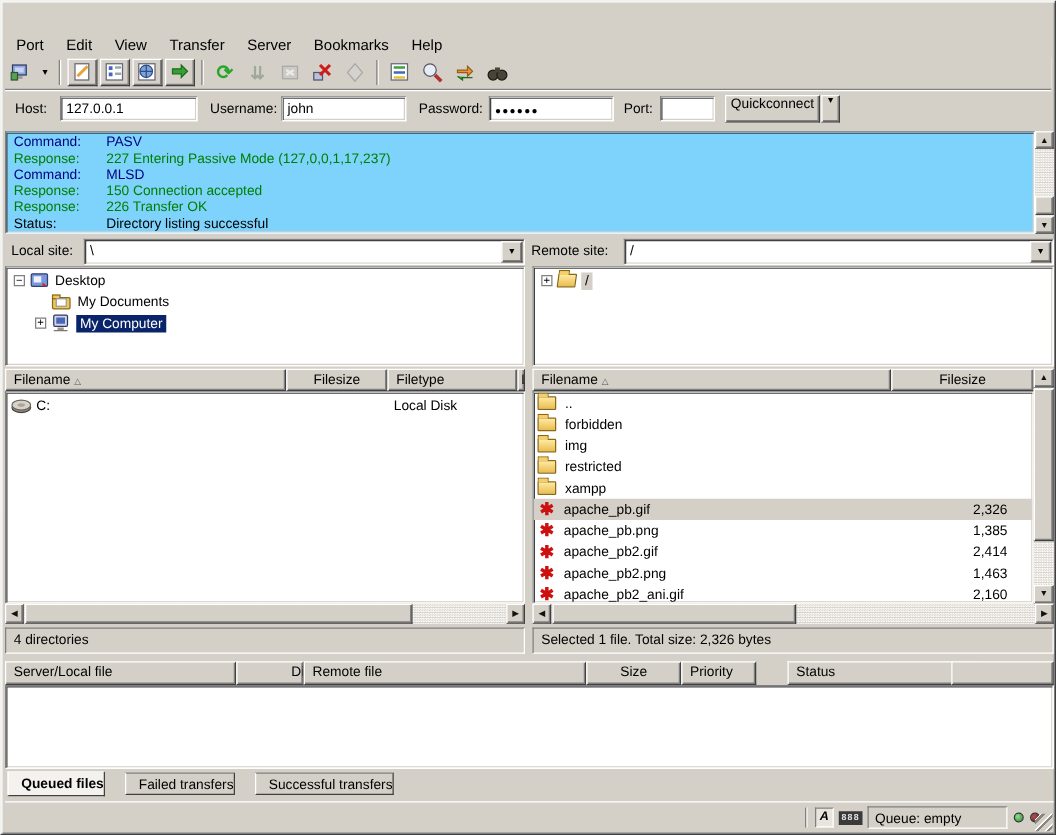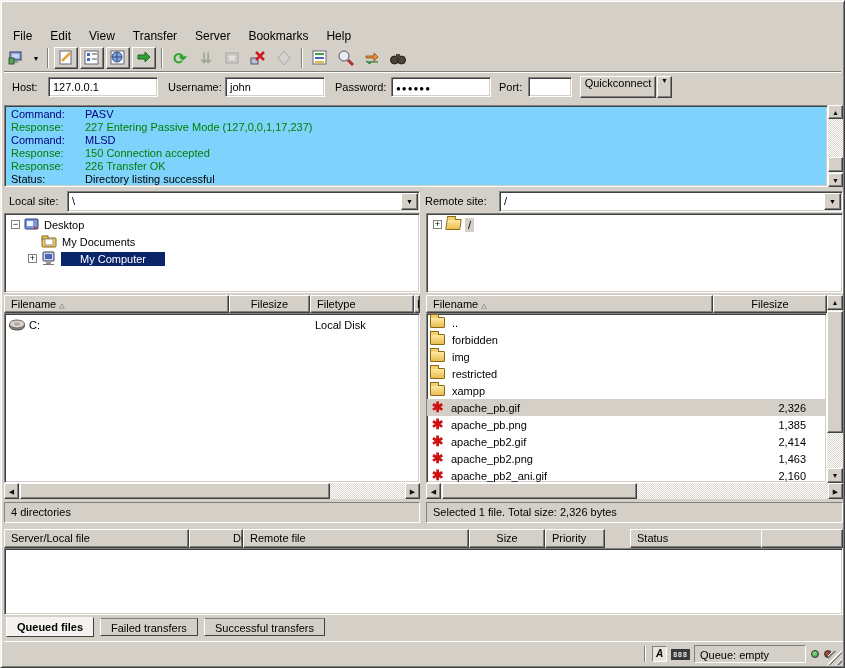--- a/index.html
+++ b/index.html
@@ -57,21 +57,21 @@
          padding:3px 20px 0 4px;}
   .combo .cbtn{position:absolute;right:1px;top:1px;bottom:1px;width:17px;background:#d4d0c8;
          border:1px solid;border-color:#fff #404040 #404040 #fff;box-shadow:inset -1px -1px 0 #808080;
          display:flex;align-items:center;justify-content:center;font-size:7px;}
   
   .panelbox{background:#fff;border:1px solid;border-color:#808080 #fff #fff #808080;
             box-shadow:inset 1px 1px 0 #404040, inset -1px -1px 0 #d4d0c8;overflow:hidden;}
   .trow{height:17px;display:flex;align-items:center;white-space:nowrap;}
   .expander{width:9px;height:9px;background:#fff;border:1px solid #808080;font-size:9px;line-height:7px;
             text-align:center;display:inline-block;margin-right:4px;flex:none;}
-  .sel-navy{background:#0a246a;color:#fff;padding:1px 19px;}
+  .sel-navy{background:#0a246a;color:#fff;padding:1px 3px;}
   .sel-gray{background:#d4d0c8;padding:1px 3px;}
   .hdrrow{background:#d4d0c8;}
   .hcell{position:absolute;top:0;height:18px;background:#d4d0c8;border:1px solid;
          border-color:#fff #404040 #404040 #fff;box-shadow:inset -1px -1px 0 #808080;
          padding:2px 6px;white-space:nowrap;overflow:hidden;}
   .hcell.r{text-align:center;}
   .lrow{height:17px;display:flex;align-items:center;white-space:nowrap;position:relative;}
   .lrow .nm{margin-left:3px;}
   .lrow .sz{position:absolute;right:20px;text-align:right;}
   .statusline{position:absolute;height:21px;border:1px solid;border-color:#808080 #fff #fff #808080;
@@ -79,33 +79,33 @@
   
   .icn{display:inline-flex;align-items:center;justify-content:center;flex:none;}
   .folder{width:15px;height:11px;background:linear-gradient(#ffe9a2,#e9bd4f);border:1px solid #8a6914;
           border-radius:1px;position:relative;margin-right:4px;}
   .folder::before{content:"";position:absolute;left:-1px;top:-4px;width:7px;height:3px;
           background:#f4cf6d;border:1px solid #8a6914;border-bottom:none;border-radius:1px 1px 0 0;}
   .folder.open{transform:skewX(-8deg);}
   .brokenimg{width:15px;height:13px;margin-right:3px;color:#cc1111;font-size:14px;font-weight:bold;line-height:13px;}
   .led{width:8px;height:8px;border-radius:50%;border:1px solid #333;}
   
-  .tab{position:absolute;top:0;padding:3px 10px 0 10px;background:#d4d0c8;border:1px solid;
+  .tab{position:absolute;top:0;padding:3px 0 0 10px;background:#d4d0c8;border:1px solid;
        border-color:#808080 #404040 #404040 #fff;height:18px;white-space:nowrap;}
   .tab.active{background:#f4f2ee;font-weight:bold;height:20px;top:-1px;border-color:#fff #404040 #404040 #fff;border-top-color:#f4f2ee;}
   .grip{background:repeating-linear-gradient(135deg,transparent 0 3px,#ffffff 3px 4px,#8a867e 4px 6px);}
 </style>
 </head>
 <body>
 
 <div id="win">
 
 
   <div class="abs menubar" style="font-size:12px;">
-    <span class="menuitem">File</span>
+    <span class="menuitem">Port</span>
     <span class="menuitem">Edit</span>
     <span class="menuitem">View</span>
     <span class="menuitem">Transfer</span>
     <span class="menuitem">Server</span>
     <span class="menuitem">Bookmarks</span>
     <span class="menuitem">Help</span>
   </div>
 
   <div class="abs toolbar">
     <span class="tbtn">

